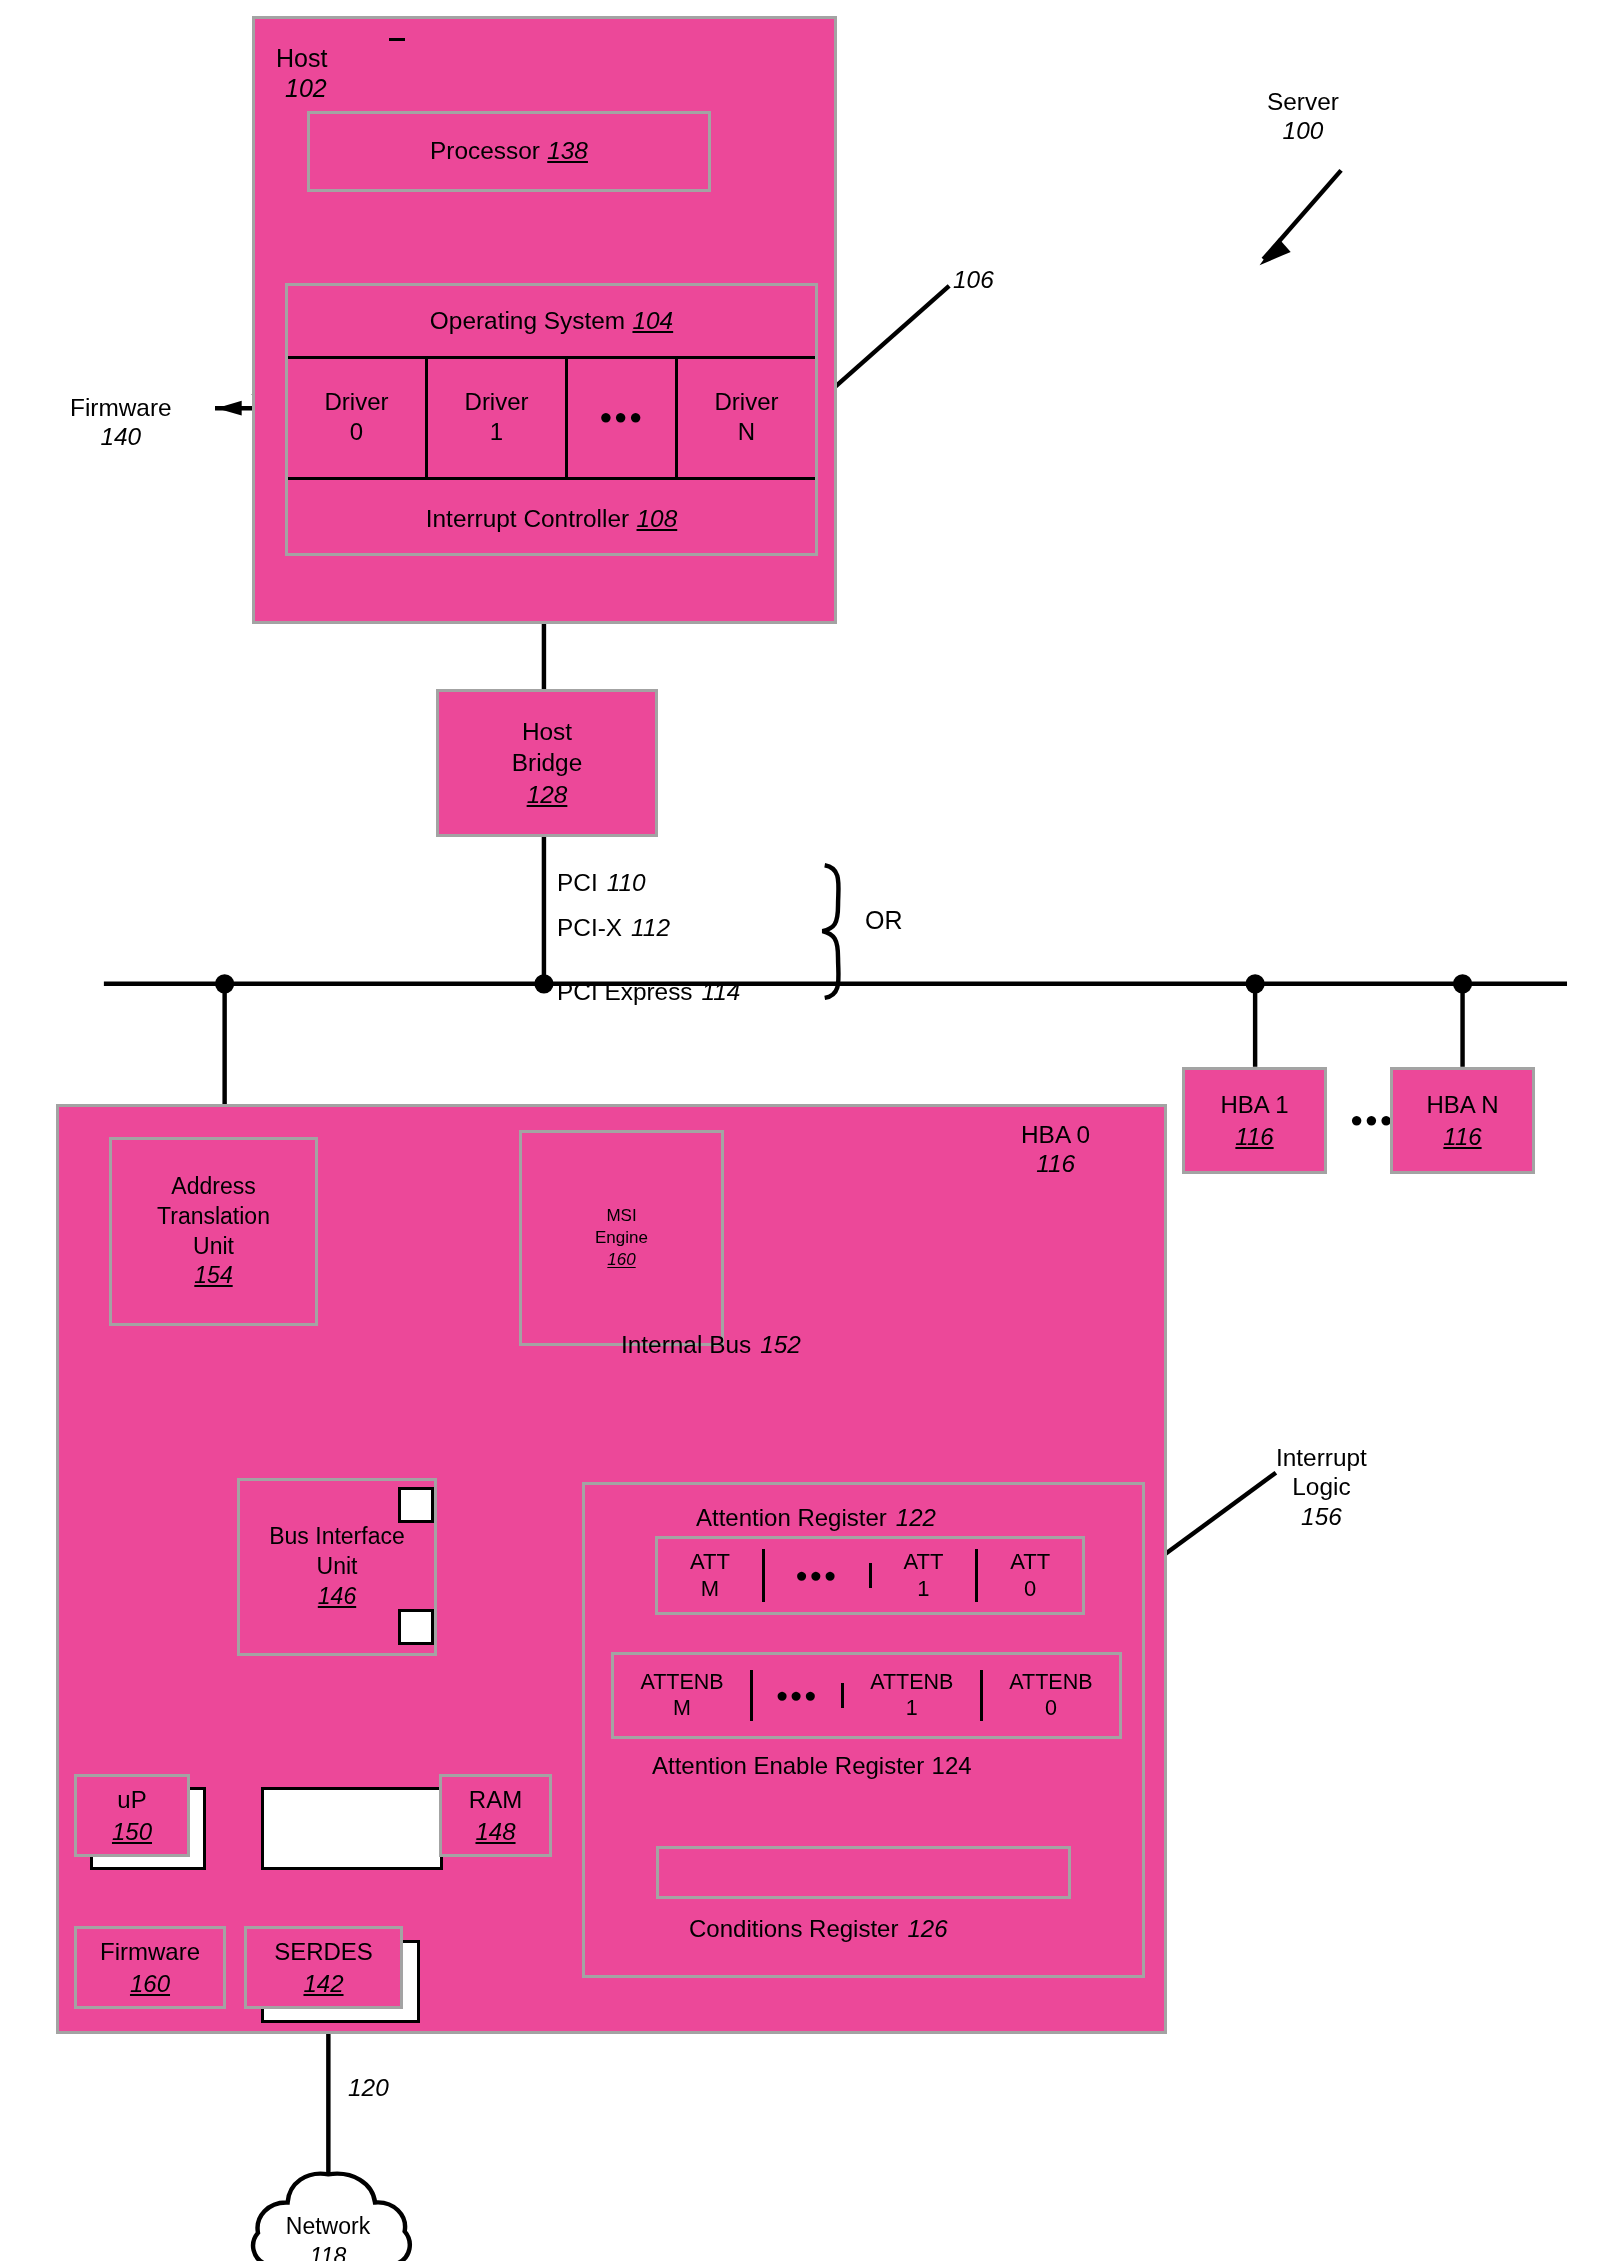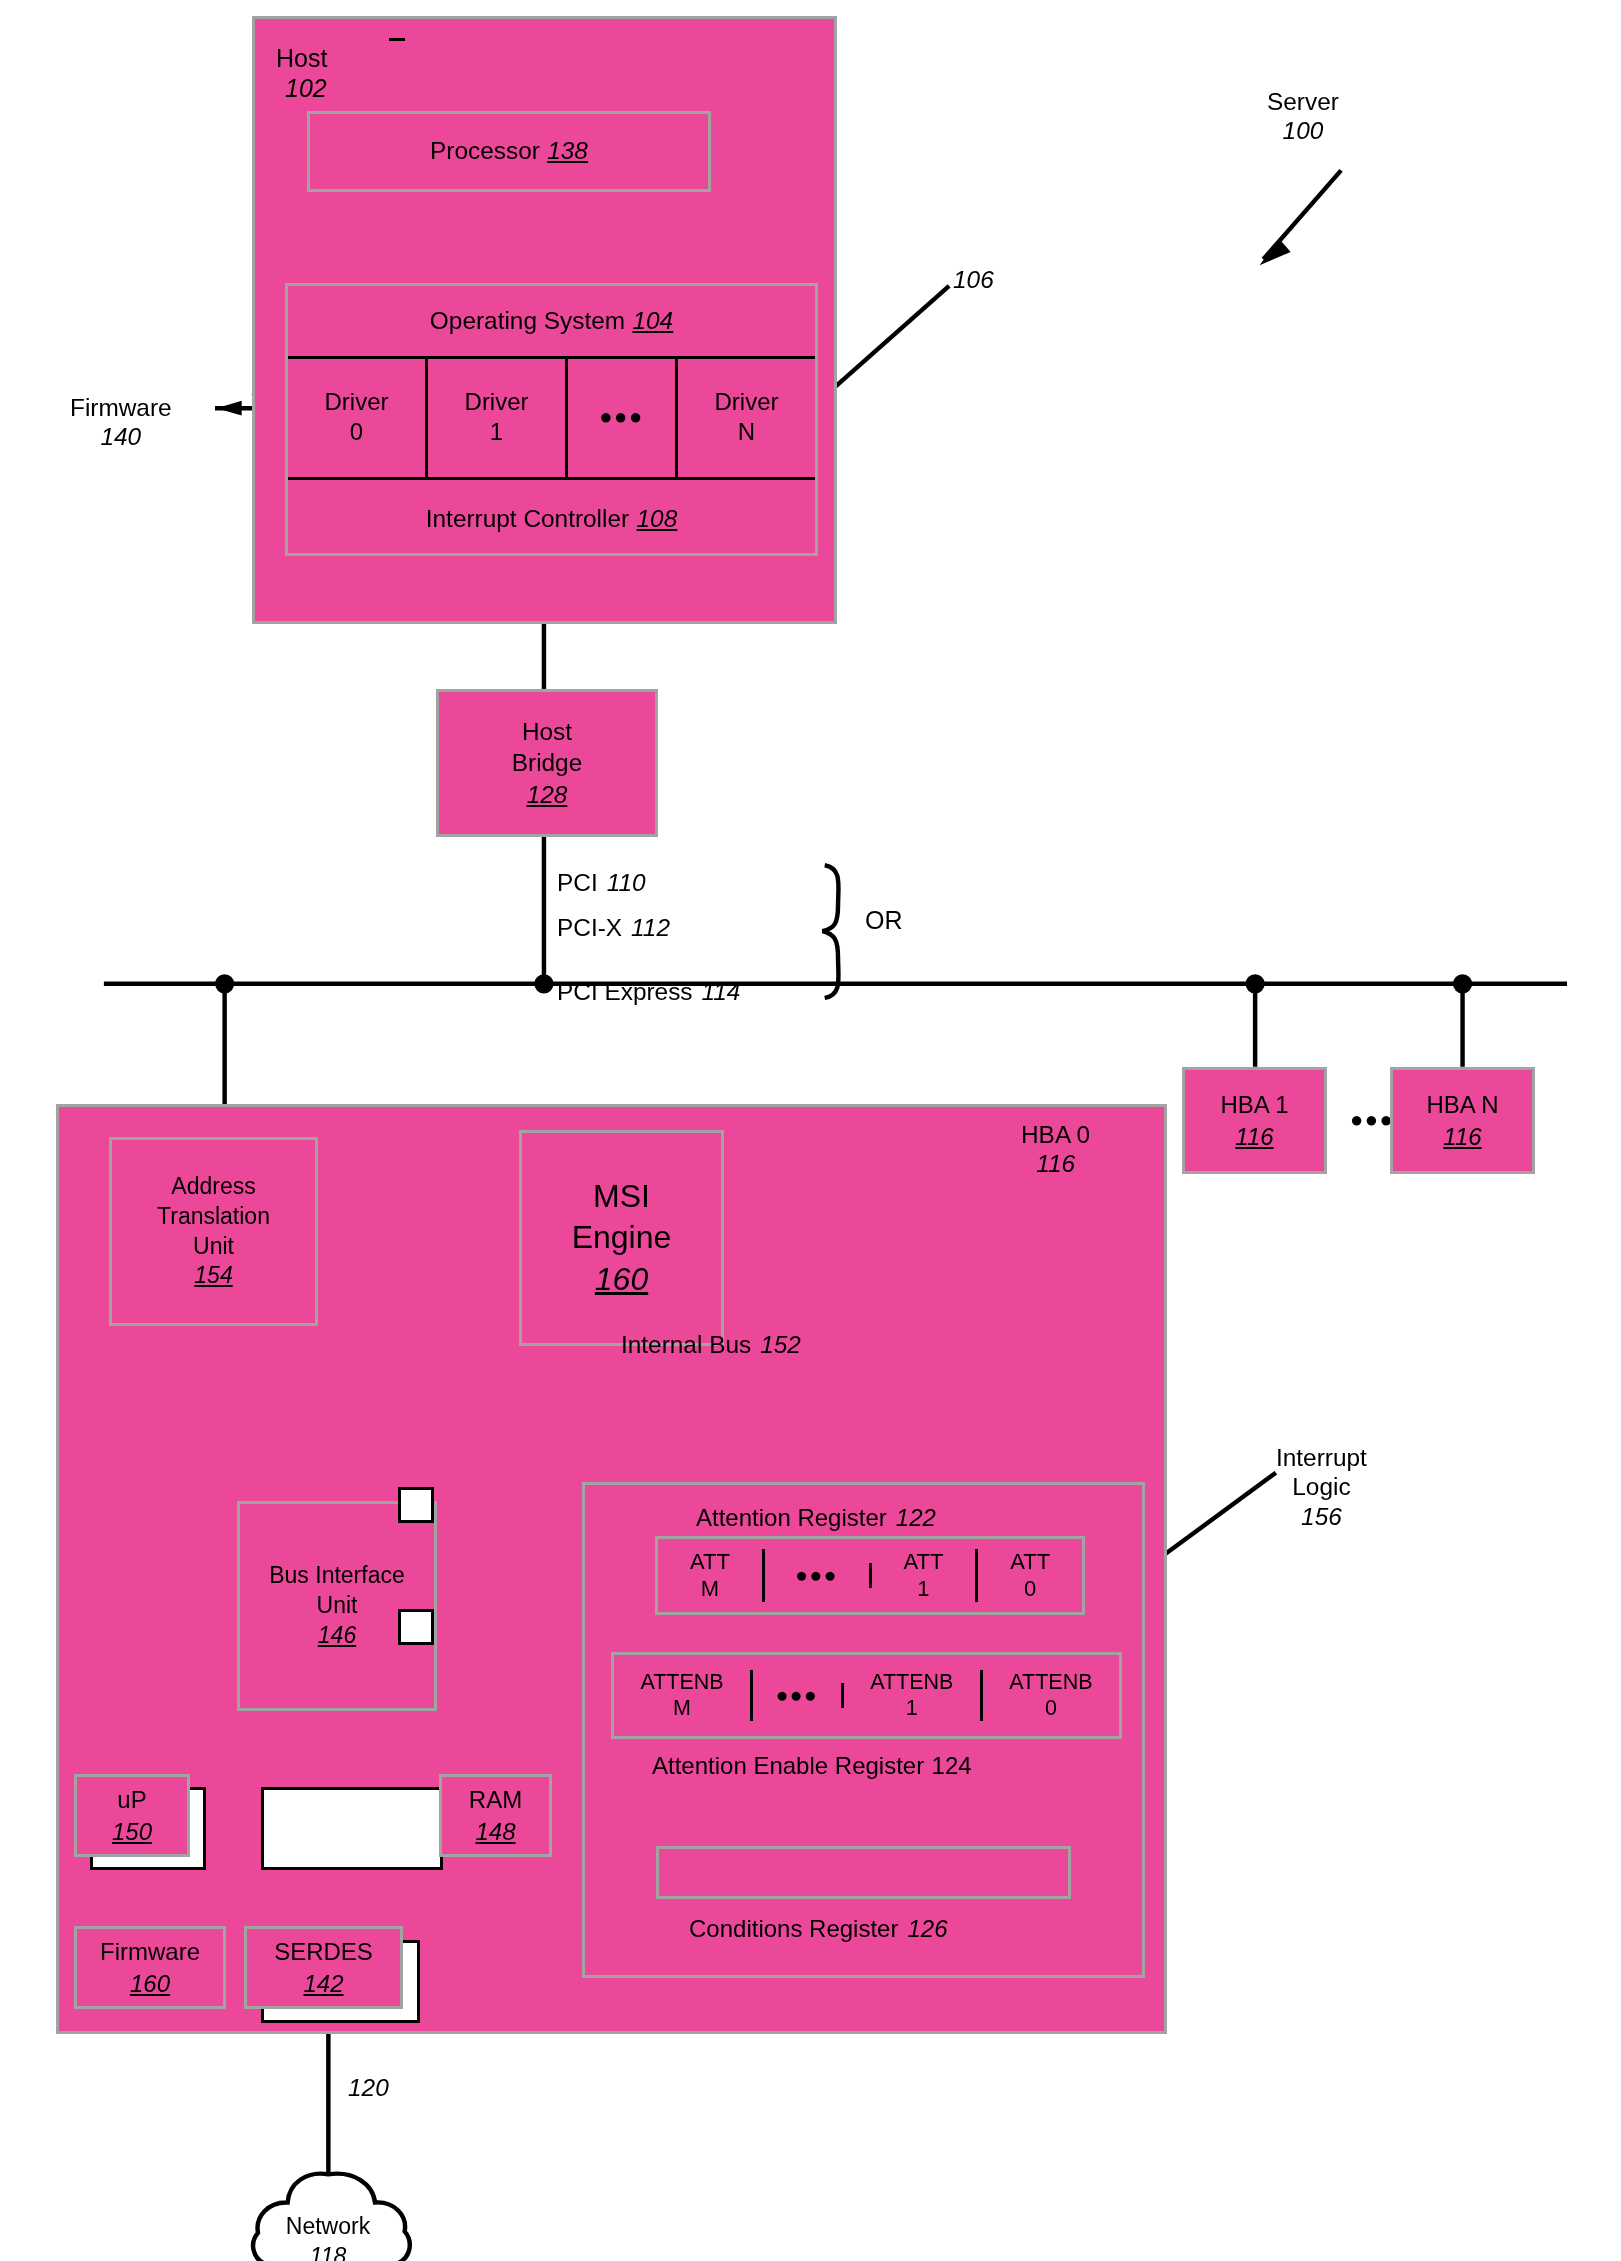--- a/index.html
+++ b/index.html
@@ -275,31 +275,31 @@
     <span class="t2">116</span>
   </div>
 
   <div class="box" style="left:81px; top:1137px; width:209px; height:189px; font-size:23px; line-height:1.3;margin-left:28px;">
     <span>Address</span>
     <span>Translation</span>
     <span>Unit</span>
     <span class="num">154</span>
   </div>
 
-  <div class="box" style="left:519px; top:1130px; width:205px; height:216px; font-size:32px; line-height:1.3;">
+  <div class="box" style="left:519px; top:1130px; width:205px; height:216px; font-size:17px; line-height:1.3;">
     <span>MSI</span>
     <span>Engine</span>
     <span class="num">160</span>
   </div>
 
   <div class="anno" style="left:621px; top:1330px; font-size:24.4px; text-align:left;">
     <span>Internal Bus</span><span class="inline-num-plain">152</span>
   </div>
 
-  <div class="box" style="left:237px; top:1478px; width:200px; height:210px; font-size:23px; line-height:1.3;margin-top:23px;">
+  <div class="box" style="left:237px; top:1478px; width:200px; height:178px; font-size:23px; line-height:1.3;">
     <span>Bus Interface</span>
     <span>Unit</span>
     <span class="num">146</span>
   </div>
 
   <div style="position:absolute; left:398px; top:1487px; width:36px; height:36px; border:3px solid #000; background:#fff; box-sizing:border-box;"></div>
   <div style="position:absolute; left:398px; top:1609px; width:36px; height:36px; border:3px solid #000; background:#fff; box-sizing:border-box;"></div>
 
   <div class="stack-shadow" style="left:90px; top:1787px; width:116px; height:83px;"></div>
   <div class="box" style="left:74px; top:1774px; width:116px; height:83px; font-size:24px; line-height:1.3;">

